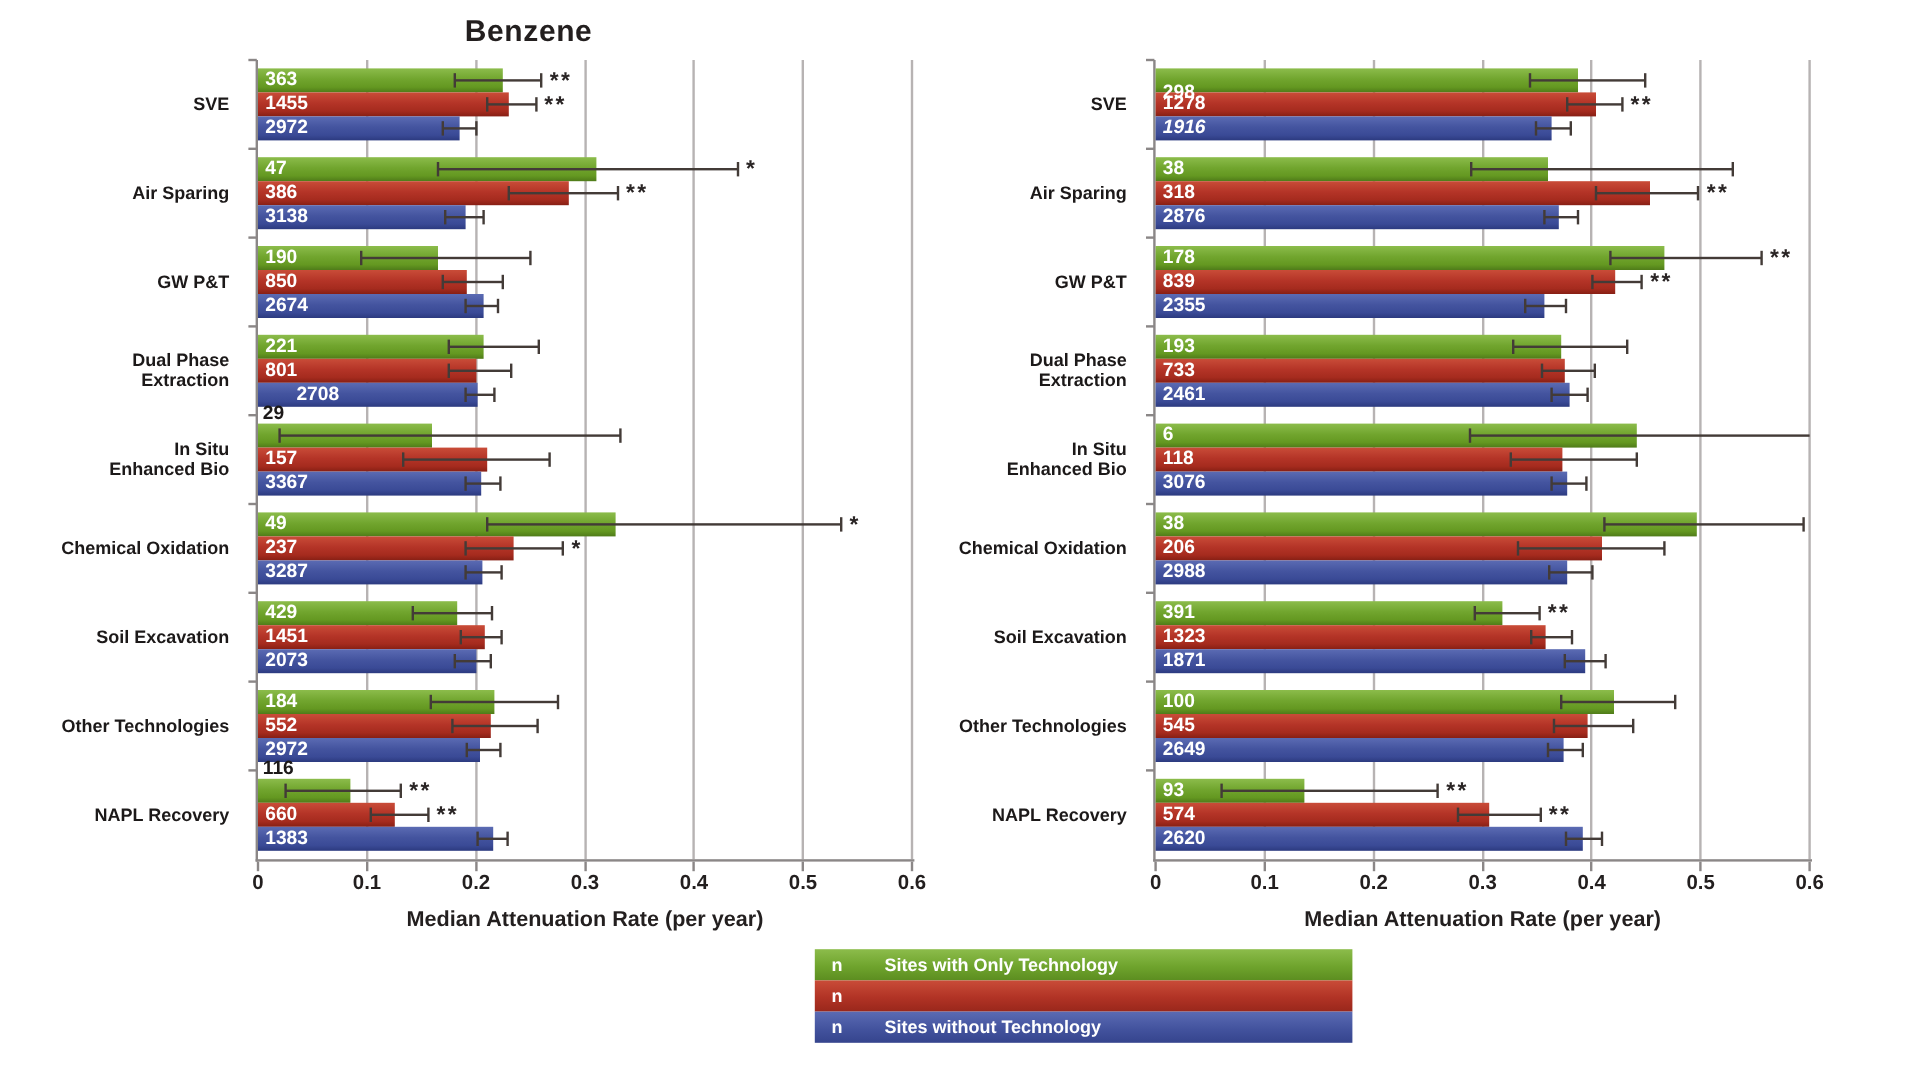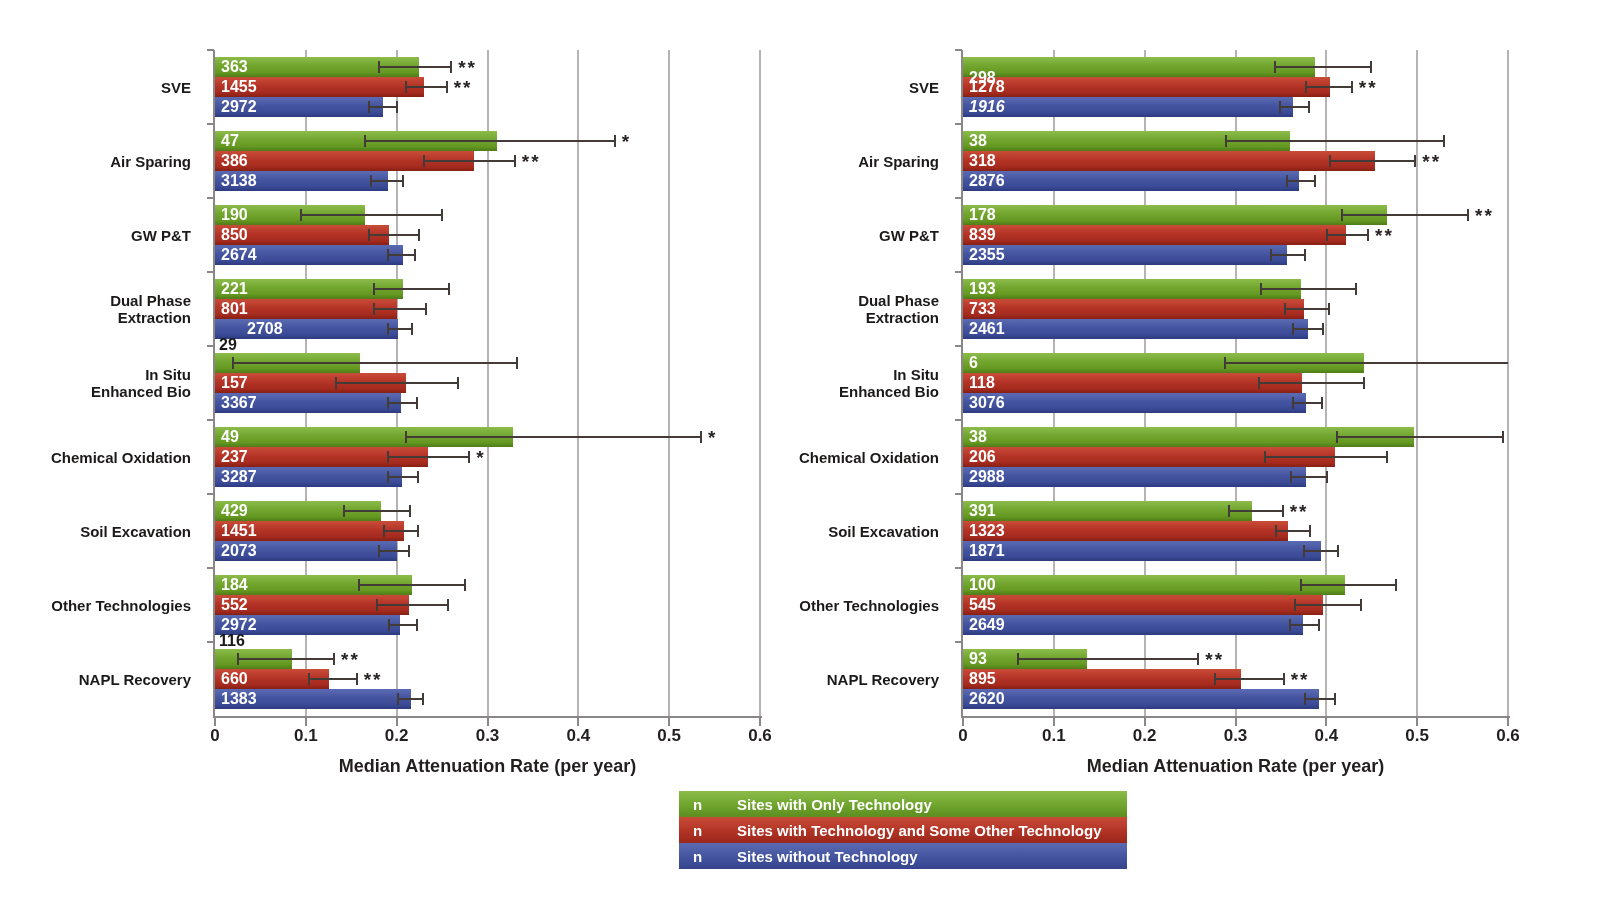--- a/index.html
+++ b/index.html
@@ -47,20 +47,21 @@
   .legend-row .lab{padding-left:22px; white-space:nowrap;}
   .legend-row.lg0{background:linear-gradient(180deg,#8cbc4b 0%,#6fa42d 55%,#5c8d20 100%);}
   .legend-row.lg1{background:linear-gradient(180deg,#c94c38 0%,#b13325 55%,#99271b 100%);}
   .legend-row.lg2{background:linear-gradient(180deg,#5b6bb3 0%,#43539e 55%,#35448d 100%);}
 </style>
 </head>
 <body>
 
 <div class="stage">
 
+  <div class="chart-title" id="title0">Benzene</div>
 
   <div class="cats" id="cats0">
       <div class="catlabel" style="top: 0px;">
         <div>SVE</div>
       </div>
       <div class="catlabel" style="top: 74px;">
         <div>Air Sparing</div>
       </div>
       <div class="catlabel" style="top: 148px;">
         <div>GW P&amp;T</div>
@@ -436,21 +437,21 @@
       <div class="errline" style="left: 327px; top: 574px; width: 29.0667px;"></div>
       <div class="errcap" style="left: 326px; top: 569px;"></div>
       <div class="errcap" style="left: 355.067px; top: 569px;"></div>
       <div class="bar s0" style="left: 0px; top: 599px; width: 123.533px;"></div>
       <div class="nlabel" style="left: 0px; top: 599px;">93</div>
       <div class="errline" style="left: 55.4083px; top: 608px; width: 179.85px;"></div>
       <div class="errcap" style="left: 54.4083px; top: 603px;"></div>
       <div class="errcap" style="left: 234.258px; top: 603px;"></div>
       <div class="sig" style="left: 242.258px; top: 600px;">**</div>
       <div class="bar s1" style="left: 0px; top: 619px; width: 277.95px;"></div>
-      <div class="nlabel" style="left: 0px; top: 619px;">895</div>
+      <div class="nlabel" style="left: 0px; top: 619px;">574</div>
       <div class="errline" style="left: 251.608px; top: 628px; width: 69.0333px;"></div>
       <div class="errcap" style="left: 250.608px; top: 623px;"></div>
       <div class="errcap" style="left: 319.642px; top: 623px;"></div>
       <div class="sig" style="left: 327.642px; top: 620px;">**</div>
       <div class="bar s2" style="left: 0px; top: 639px; width: 356.067px;"></div>
       <div class="nlabel" style="left: 0px; top: 639px;">2620</div>
       <div class="errline" style="left: 341.533px; top: 648px; width: 30.8833px;"></div>
       <div class="errcap" style="left: 340.533px; top: 643px;"></div>
       <div class="errcap" style="left: 371.417px; top: 643px;"></div>
     </div>
@@ -477,21 +478,20 @@
   <div class="xlabel" id="xlabel0">Median Attenuation Rate (per year)</div>
   <div class="xlabel" id="xlabel1">Median Attenuation Rate (per year)</div>
 
   <div class="legend">
     <div class="legend-row lg0">
       <span class="sym">n</span>
       <span class="lab">Sites with Only Technology</span>
     </div>
     <div class="legend-row lg1">
       <span class="sym">n</span>
-      <span class="lab">Sites with Technology and Some Other Technology</span>
     </div>
     <div class="legend-row lg2">
       <span class="sym">n</span>
       <span class="lab">Sites without Technology</span>
     </div>
   </div>
 
 </div>
 
 </body></html>

